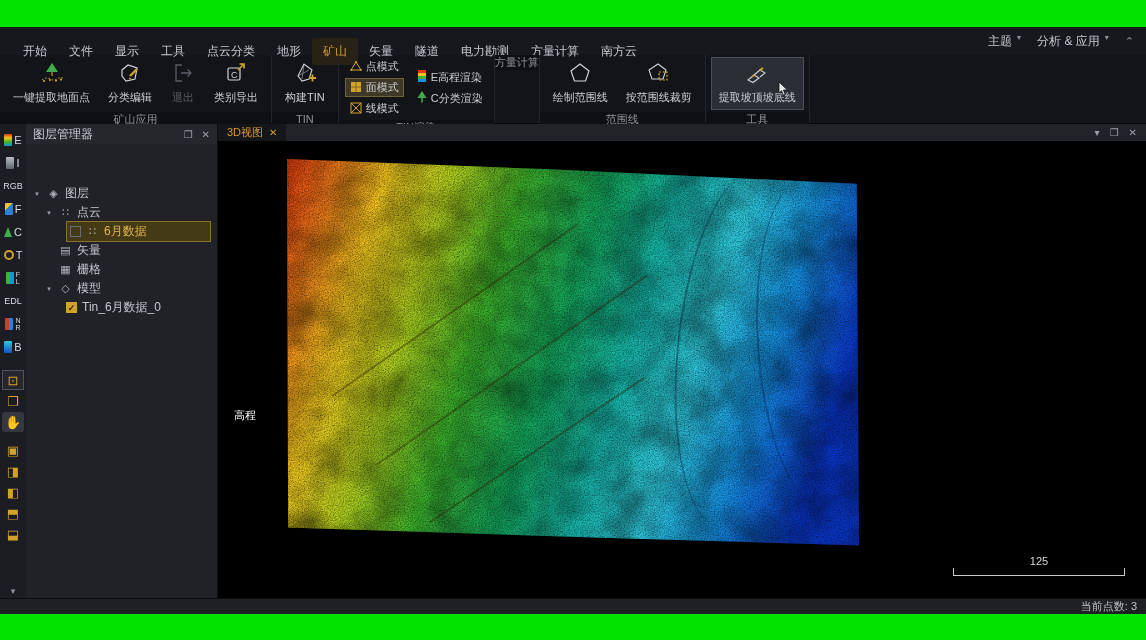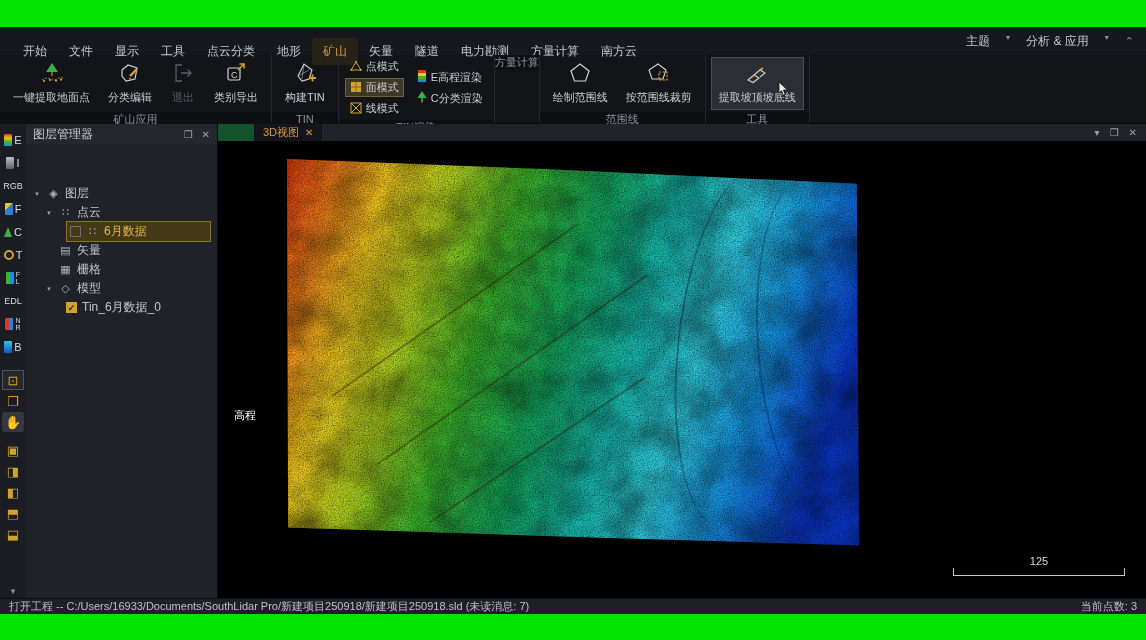--- a/index.html
+++ b/index.html
@@ -10,21 +10,21 @@
     font-family:"Liberation Sans", sans-serif;
     -webkit-font-smoothing:antialiased;
   }
   .app { position:absolute; top:27px; left:0; width:1146px; height:587px; background:#131418; color:#c9cdd3; }
 
   
   .menubar { height:28px; display:flex; align-items:center; background:#17181d; padding:0 12px; font-size:12px; }
   .mi { padding:5px 11px; color:#c4c8ce; white-space:nowrap; cursor:default;margin-top:20px; }
   .mi.active { color:#d79b3a; background:#262216; border-radius:2px; }
   .menu-right { margin-left:auto; display:flex; align-items:center; gap:16px; color:#c4c8ce; }
-  .menu-drop { display:flex; gap:16px; }
+  .menu-drop { display:flex; gap:5px; }
   .caret { font-size:8px; color:#8f949b; }
   .collapse { color:#8f949b; font-size:11px; }
 
   
   .ribbon { display:flex; height:69px; background:#131418; border-bottom:1px solid #070708; }
   .rgroup { display:flex; flex-direction:column; border-right:1px solid #23252b; }
   .rbtns { flex:1; display:flex; align-items:stretch; justify-content:center; gap:2px; padding:2px 5px; }
   .rlabel { height:15px; line-height:15px; text-align:center; font-size:11px; color:#8d939b; background:#0e0f12; }
   .rbtn { display:flex; flex-direction:column; align-items:center; justify-content:flex-end; gap:3px; padding:3px 7px 4px; font-size:11px; color:#c9cdd3; white-space:nowrap; border:1px solid transparent; }
   .rbtn.disabled { color:#565b63; }
@@ -55,21 +55,21 @@
   .panel-h .ph-icons { margin-left:auto; display:flex; gap:9px; color:#9aa0a8; font-size:10px; }
   .tree { font-size:12px; padding-top:6px; }
   .trow { height:19px; display:flex; align-items:center; gap:5px; color:#c3c7cd; white-space:nowrap; }
   .arrow { width:10px; font-size:7px; color:#9aa0a8; text-align:center; flex:none; }
   .ticon { font-size:11px; color:#aeb3ba; width:13px; text-align:center; flex:none; }
   .chk { width:11px; height:11px; border:1px solid #6a6f77; flex:none; display:flex; align-items:center; justify-content:center; font-size:9px; }
   .chk.on { background:#d2a32a; border-color:#d2a32a; color:#26221a; font-weight:bold; }
   .selbox { display:flex; align-items:center; gap:5px; background:#453a16; border:1px solid #8a7428; padding:1px 8px 1px 3px; margin-right:6px; color:#dfb54e; flex:1; }
 
   
-  .view { flex:1; position:relative; background:#14532d; overflow:hidden;padding-left:36px; }
+  .view { flex:1; position:relative; background:#22c55e; overflow:hidden; }
   .tabbar { height:17px; background:#212328; display:flex; align-items:center; font-size:11px; }
   .tab { height:17px; display:flex; align-items:center; gap:6px; padding:0 9px; background:#15161a; color:#d79b3a; }
   .tab .tx { font-size:10px; }
   .tabbar-right { margin-left:auto; display:flex; gap:10px; padding-right:9px; color:#9aa0a8; font-size:10px; align-items:center; }
   .canvas { position:absolute; top:17px; left:0; right:0; bottom:0; background:#000; overflow:hidden; }
 
   .terrain { position:absolute; left:69px; top:18px; width:572px; height:388px;
     clip-path:polygon(0% 0%, 45% 2.6%, 99.6% 6.4%, 100% 99.6%, 55% 97.6%, 0.2% 95%); }
   .terrain .surface { position:absolute; inset:0; }
   .terrain svg.noise { position:absolute; inset:0; width:100%; height:100%; }
@@ -442,17 +442,16 @@
         <div class="scalebar">
           <span>125</span>
           <div class="sline"></div>
         </div>
 
       </div>
     </div>
   </div>
 
   <div class="statusbar">
-    <span>打开工程 -- C:/Users/16933/Documents/SouthLidar Pro/新建项目250918/新建项目250918.sld (未读消息: 7)</span>
     <span class="status-right">当前点数: 3</span>
   </div>
 
 </div>
 
 </body></html>

